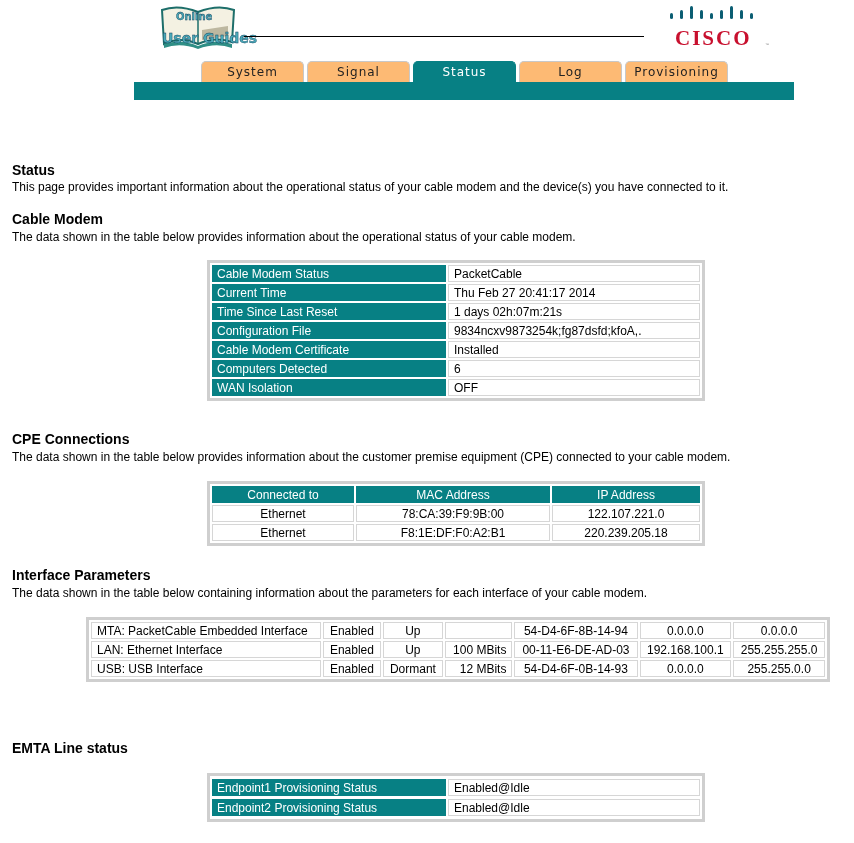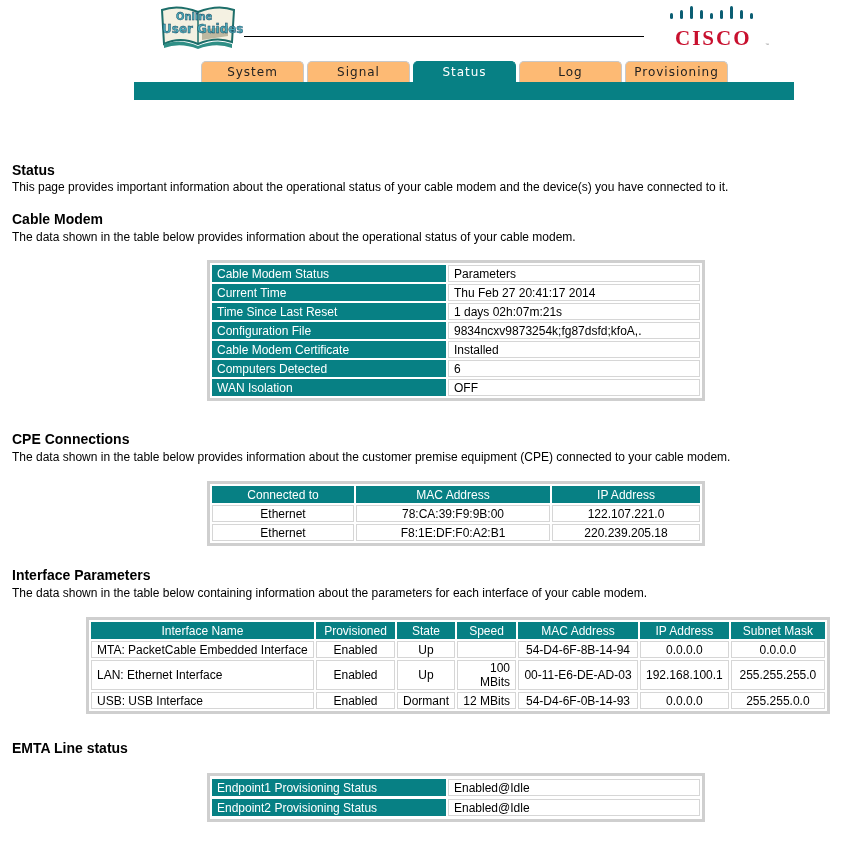--- a/index.html
+++ b/index.html
@@ -38,21 +38,21 @@
 <body>
 
 <div class="abs logo-book">
   <svg width="80" height="48" viewBox="0 0 80 48">
     <path d="M4 8 Q20 2 40 10 Q60 2 76 8 L74 40 Q58 34 40 42 Q22 34 6 42 Z" fill="#f4f1e2" stroke="#1d6e6a" stroke-width="2"></path>
     <path d="M40 10 L40 42" stroke="#1d6e6a" stroke-width="1.5"></path>
     <path d="M6 42 Q22 36 40 44 Q58 36 74 42 L74 46 Q58 40 40 47 Q22 40 6 46 Z" fill="#2f8f86"></path>
     <path d="M44 28 L70 24 L70 34 L44 38 Z" fill="#bdb8a0"></path>
   </svg>
   <span class="abs" style="left:18px;top:9px;font-family:'DejaVu Sans',sans-serif;font-weight:bold;font-size:10px;color:#4aa9b8;-webkit-text-stroke:0.4px #0d3b57;">Online</span>
-  <span class="abs" style="left:4px;top:20px;font-family:'DejaVu Sans',sans-serif;font-weight:bold;font-size:12px;color:#4aa9b8;-webkit-text-stroke:0.4px #0d3b57;white-space:nowrap;">User Guides</span>
+  <span class="abs" style="left:4px;top:28px;font-family:'DejaVu Sans',sans-serif;font-weight:bold;font-size:14px;color:#4aa9b8;-webkit-text-stroke:0.4px #0d3b57;white-space:nowrap;">User Guides</span>
 </div>
 <div class="abs header-line"></div>
 
 <div class="abs cisco">
   <svg class="cisco-bars" viewBox="0 0 100 16">
     <g fill="#0b5e73">
       <rect x="2" y="7" width="3" height="6" rx="1.5"></rect>
       <rect x="12" y="4" width="3" height="9" rx="1.5"></rect>
       <rect x="22" y="0" width="3" height="13" rx="1.5"></rect>
       <rect x="32" y="4" width="3" height="9" rx="1.5"></rect>
@@ -80,21 +80,21 @@
 <div class="abs desc" style="left:12px;top:180px;white-space:nowrap;">This page provides important information about the operational status of your cable modem and the device(s) you have connected to it.</div>
 
 <div class="abs h2" style="left:12px;top:211px;">Cable Modem</div>
 <div class="abs desc" style="left:12px;top:230px;white-space:nowrap;">The data shown in the table below provides information about the operational status of your cable modem.</div>
 
 <div class="abs tbl-wrap" style="left:207px;top:260px;width:498px;">
   <table class="tbl">
     <tbody>
         <tr>
           <td class="lbl" style="width:234px">Cable Modem Status</td>
-          <td class="val">Parameters</td>
+          <td class="val">PacketCable</td>
         </tr>
     <tr>
           <td class="lbl">Current Time</td>
           <td class="val">Thu Feb 27 20:41:17 2014</td>
         </tr>
     <tr>
           <td class="lbl">Time Since Last Reset</td>
           <td class="val">1 days 02h:07m:21s</td>
         </tr>
     <tr>
@@ -141,29 +141,20 @@
   </tbody>
     </table>
 </div>
 
 <div class="abs h2" style="left:12px;top:567px;">Interface Parameters</div>
 <div class="abs desc" style="left:12px;top:586px;white-space:nowrap;">The data shown in the table below containing information about the parameters for each interface of your cable modem.</div>
 
 <div class="abs tbl-wrap" style="left:86px;top:617px;width:744px;">
   <table class="tbl">
     <tbody>
-        <tr>
-      <th style="width:223px">Interface Name</th>
-      <th style="width:79px">Provisioned</th>
-      <th style="width:55px">State</th>
-      <th style="width:59px">Speed</th>
-      <th style="width:120px">MAC Address</th>
-      <th style="width:85px">IP Address</th>
-      <th>Subnet Mask</th>
-    </tr>
     <tr>
       <td class="val">MTA: PacketCable Embedded Interface</td>
       <td class="val c">Enabled</td>
       <td class="val c">Up</td>
       <td class="val r"></td>
       <td class="val c">54-D4-6F-8B-14-94</td>
       <td class="val c">0.0.0.0</td>
       <td class="val c">0.0.0.0</td>
     </tr>
     <tr>

